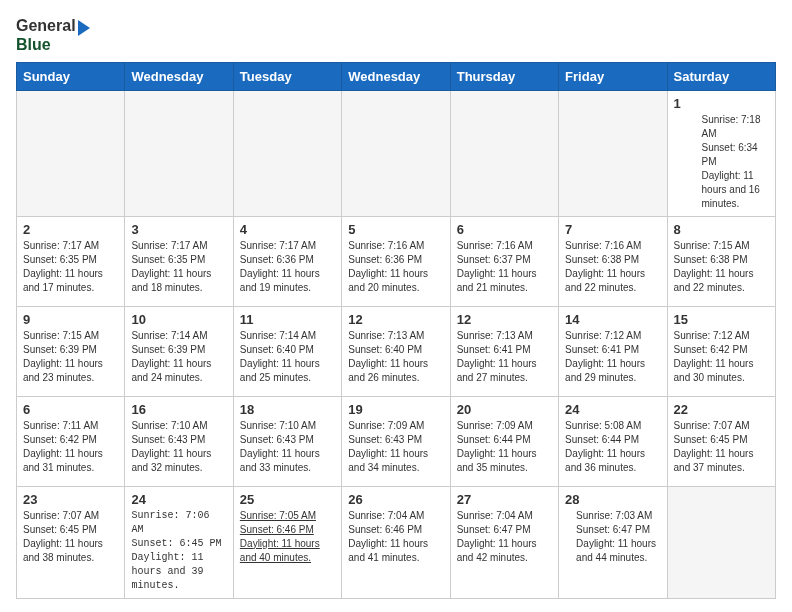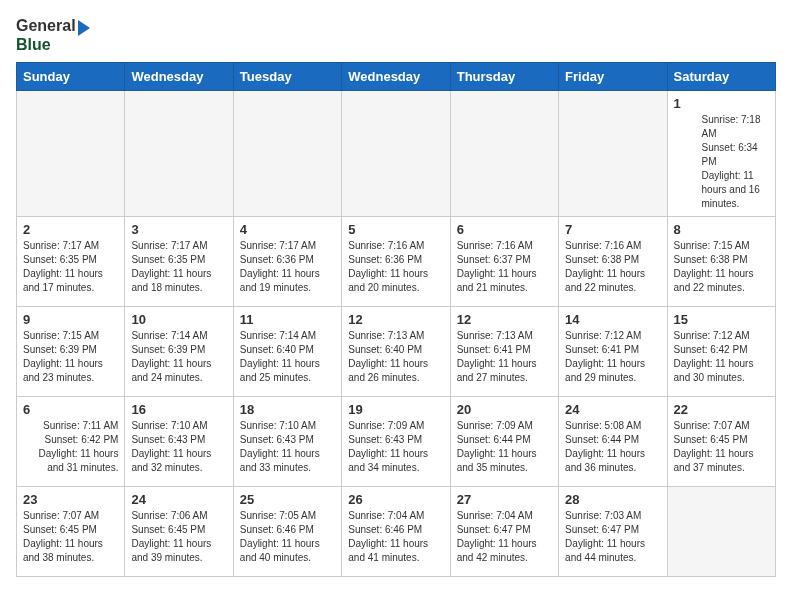--- a/index.html
+++ b/index.html
@@ -215,21 +215,21 @@
         <td>
           <span class="day-num">15</span>
           <div class="day-info" style="white-space: pre-line;">Sunrise: 7:12 AM
 Sunset: 6:42 PM
 Daylight: 11 hours and 30 minutes.</div>
         </td>
       </tr>
       <tr>
         <td>
           <span class="day-num">6</span>
-          <div class="day-info" style="white-space: pre-line; text-align: right;">Sunrise: 7:11 AM
+          <div class="day-info" style="white-space: pre-line;">Sunrise: 7:11 AM
 Sunset: 6:42 PM
 Daylight: 11 hours and 31 minutes.</div>
         </td>
         <td>
           <span class="day-num">16</span>
           <div class="day-info" style="white-space: pre-line;">Sunrise: 7:10 AM
 Sunset: 6:43 PM
 Daylight: 11 hours and 32 minutes.</div>
         </td>
         <td>
@@ -265,44 +265,44 @@
       </tr>
       <tr>
         <td>
           <span class="day-num">23</span>
           <div class="day-info" style="white-space: pre-line;">Sunrise: 7:07 AM
 Sunset: 6:45 PM
 Daylight: 11 hours and 38 minutes.</div>
         </td>
         <td>
           <span class="day-num">24</span>
-          <div class="day-info" style="white-space: pre-line;">Sunrise: 7:06 AM
+          <div class="day-info" style="white-space: pre-line; font-family: Liberation Mono, monospace;">Sunrise: 7:06 AM
 Sunset: 6:45 PM
 Daylight: 11 hours and 39 minutes.</div>
         </td>
         <td>
           <span class="day-num">25</span>
-          <div class="day-info" style="white-space: pre-line;">Sunrise: 7:05 AM
+          <div class="day-info" style="white-space: pre-line; text-decoration: underline;">Sunrise: 7:05 AM
 Sunset: 6:46 PM
 Daylight: 11 hours and 40 minutes.</div>
         </td>
         <td>
           <span class="day-num">26</span>
           <div class="day-info" style="white-space: pre-line;">Sunrise: 7:04 AM
 Sunset: 6:46 PM
 Daylight: 11 hours and 41 minutes.</div>
         </td>
         <td>
           <span class="day-num">27</span>
           <div class="day-info" style="white-space: pre-line;">Sunrise: 7:04 AM
 Sunset: 6:47 PM
 Daylight: 11 hours and 42 minutes.</div>
         </td>
         <td>
           <span class="day-num">28</span>
-          <div class="day-info" style="white-space: pre-line;">Sunrise: 7:03 AM
+          <div class="day-info" style="white-space: pre-line; margin-left: 11px;">Sunrise: 7:03 AM
 Sunset: 6:47 PM
 Daylight: 11 hours and 44 minutes.</div>
         </td>
         <td class="empty"></td>
       </tr>
     </tbody>
 </table>
 
 </body></html>

